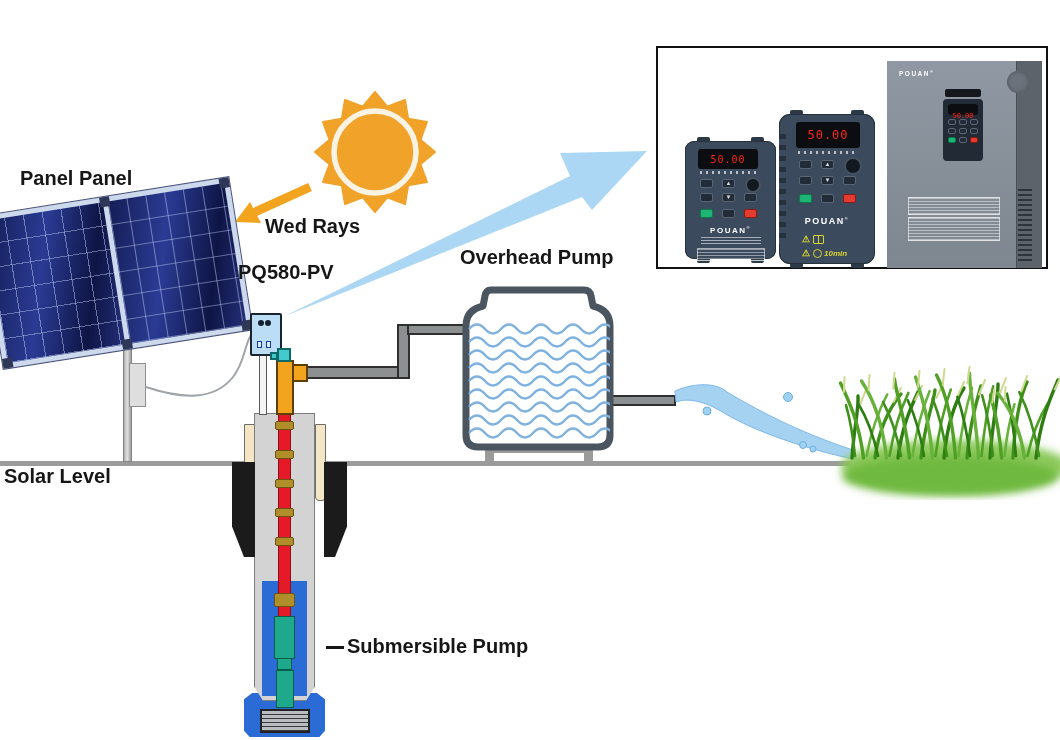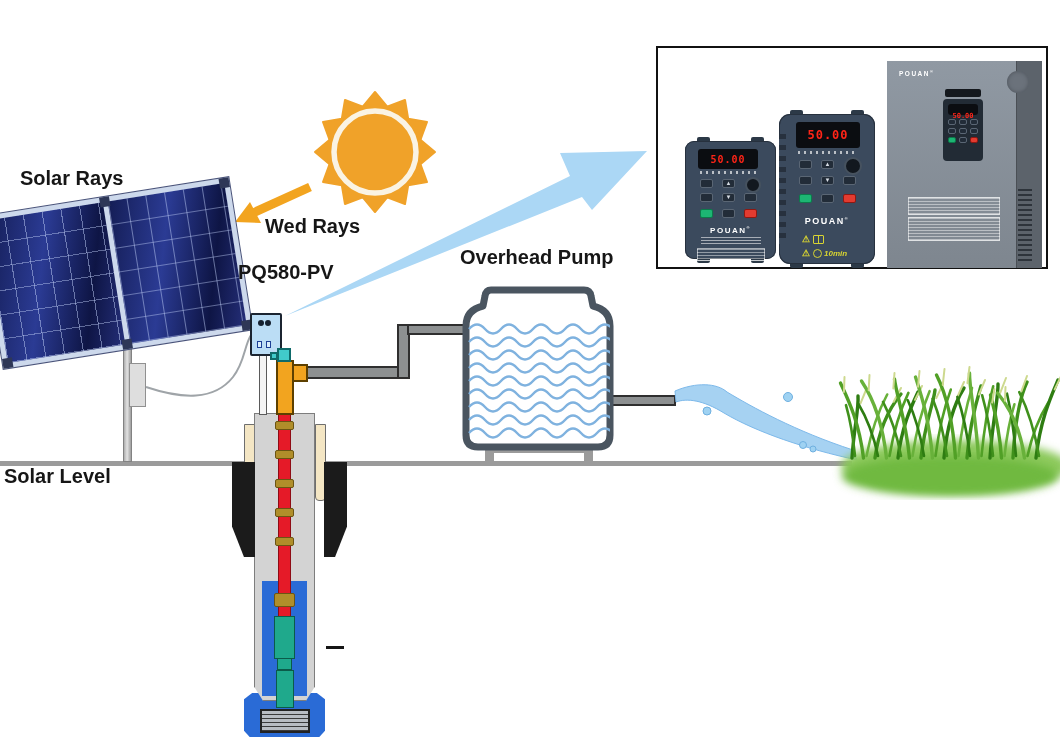--- a/index.html
+++ b/index.html
@@ -56,21 +56,21 @@
 
   
   #tank-svg{left:455px;top:280px;z-index:6;}
   .stand{position:absolute;background:#9b9b9b;z-index:5;}
 
   
   #inset{left:656px;top:46px;width:392px;height:223px;background:#fff;border:2px solid #111;box-sizing:border-box;z-index:9;}
   .vfd-body{position:absolute;background:#3b4a5d;border-radius:9px;box-shadow:inset 0 0 0 1px #27313e;}
   .ear{position:absolute;width:13px;height:9px;background:#2c3947;border-radius:2px;}
   .disp{position:absolute;background:#0b0d11;border-radius:3px;text-align:center;}
-  .seg{color:#ff2417;font-family:"DejaVu Sans Mono",monospace;font-weight:bold;letter-spacing:1px;}
+  .seg{color:#ff2417;font-family:"DejaVu Sans Mono",monospace;font-weight:normal;letter-spacing:1px;}
   .ticks{position:absolute;height:3px;background:repeating-linear-gradient(90deg,rgba(255,255,255,.65) 0 2px,transparent 2px 6px);}
   .kbtn{position:absolute;width:13px;height:9px;background:#222c38;border:1px solid #5a6674;border-radius:2px;box-sizing:border-box;
         color:#d7dde4;font-size:6px;line-height:7px;text-align:center;overflow:hidden;}
   .kbtn.green{background:#1db573;border-color:#0c7a4b;}
   .kbtn.red{background:#e23b30;border-color:#8e1812;}
   .knob{position:absolute;border-radius:50%;background:#12181f;border:2px solid #46525f;box-sizing:border-box;}
   .brandrow{position:absolute;width:100%;text-align:center;color:#fff;font-weight:700;letter-spacing:1.5px;}
   .reg{font-size:4px;vertical-align:super;}
   .lines{position:absolute;background:repeating-linear-gradient(180deg,rgba(255,255,255,.55) 0 1px,transparent 1px 3px);}
   .lines.boxed{border:1px solid rgba(255,255,255,.55);background:repeating-linear-gradient(180deg,rgba(255,255,255,.45) 0 1px,transparent 1px 3px);}
@@ -331,18 +331,19 @@
         <div class="kbtn green" style="left:5px;top:38px;width:8px;height:6px"></div>
           <div class="kbtn" style="left:16px;top:38px;width:8px;height:6px"></div>
           <div class="kbtn red" style="left:27px;top:38px;width:8px;height:6px"></div>
       </div>
       <div class="lines boxed" style="left:21px;top:136px;width:90px;height:16px"></div>
       <div class="lines boxed" style="left:21px;top:156px;width:90px;height:22px"></div>
       <div class="abs" style="left:131px;top:128px;width:14px;height:72px;background:repeating-linear-gradient(180deg,#2e343b 0 2px,transparent 2px 5px)"></div>
     </div>
   </div>
 
-  <div class="lbl" style="left:20px;top:167px">Solar Rays</div>
+  <div class="lbl" style="left:20px;top:167px">Panel Panel</div>
   <div class="lbl" style="left:265px;top:215px">Wed Rays</div>
   <div class="lbl" style="left:238px;top:261px">PQ580-PV</div>
   <div class="lbl" style="left:460px;top:246px">Overhead Pump</div>
   <div class="lbl" style="left:4px;top:465px">Solar Level</div>
+  <div class="lbl" style="left:347px;top:635px">Submersible Pump</div>
 </div>
 
 </body></html>

